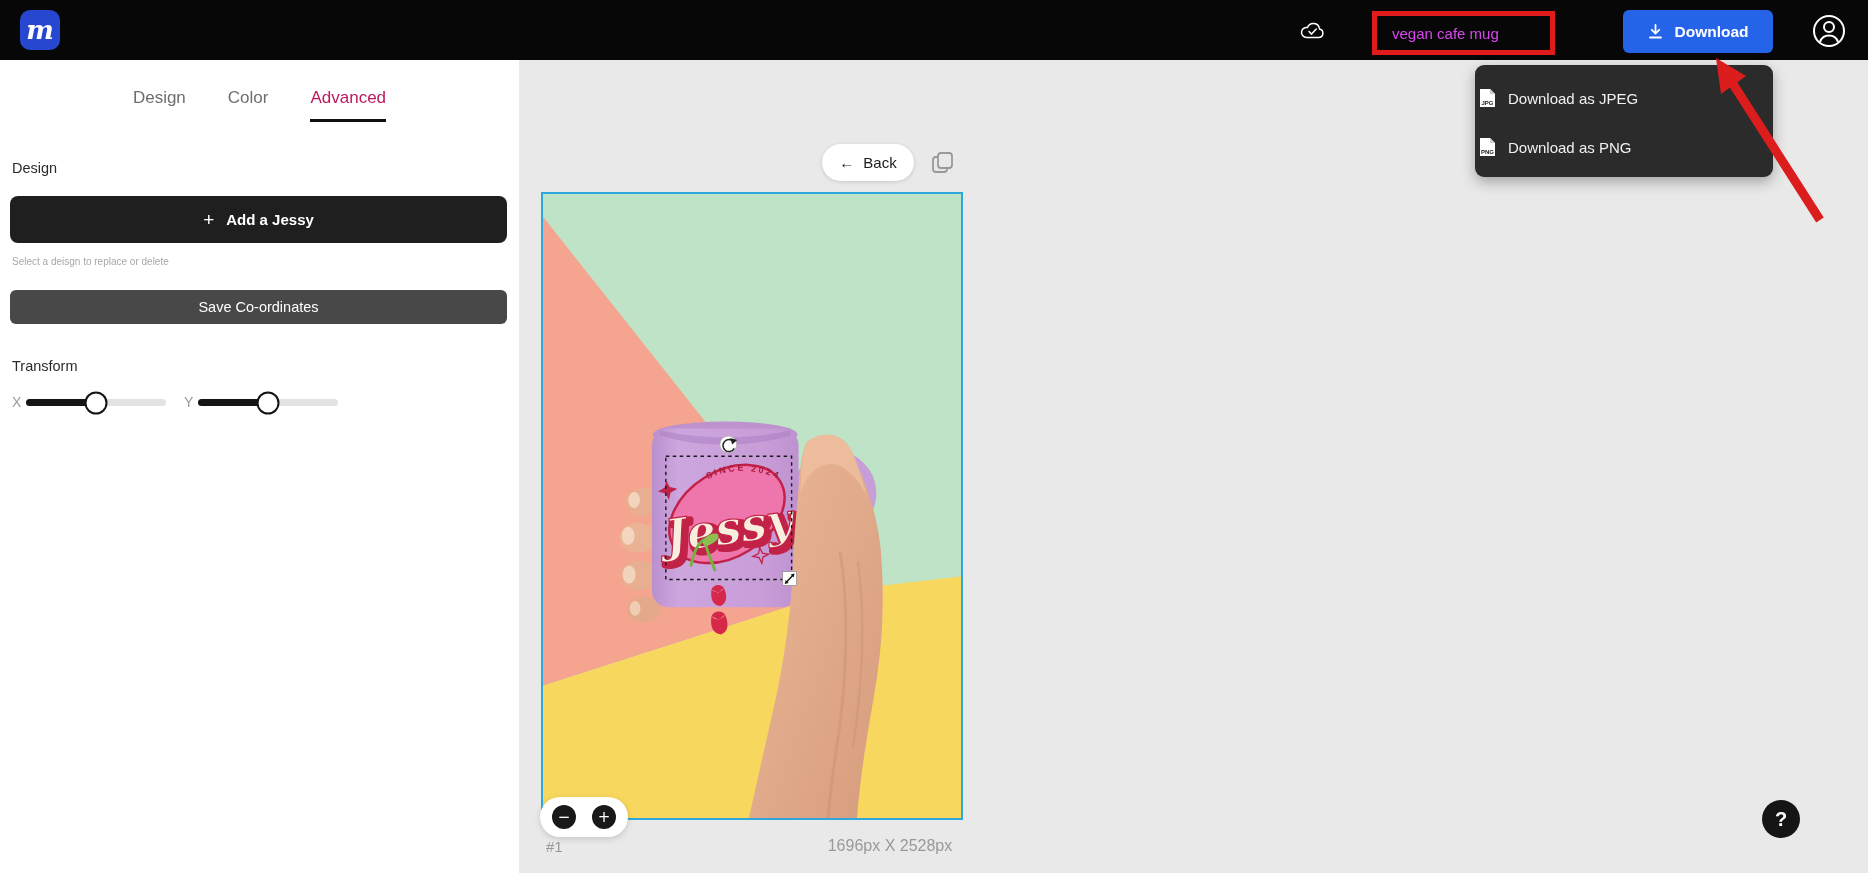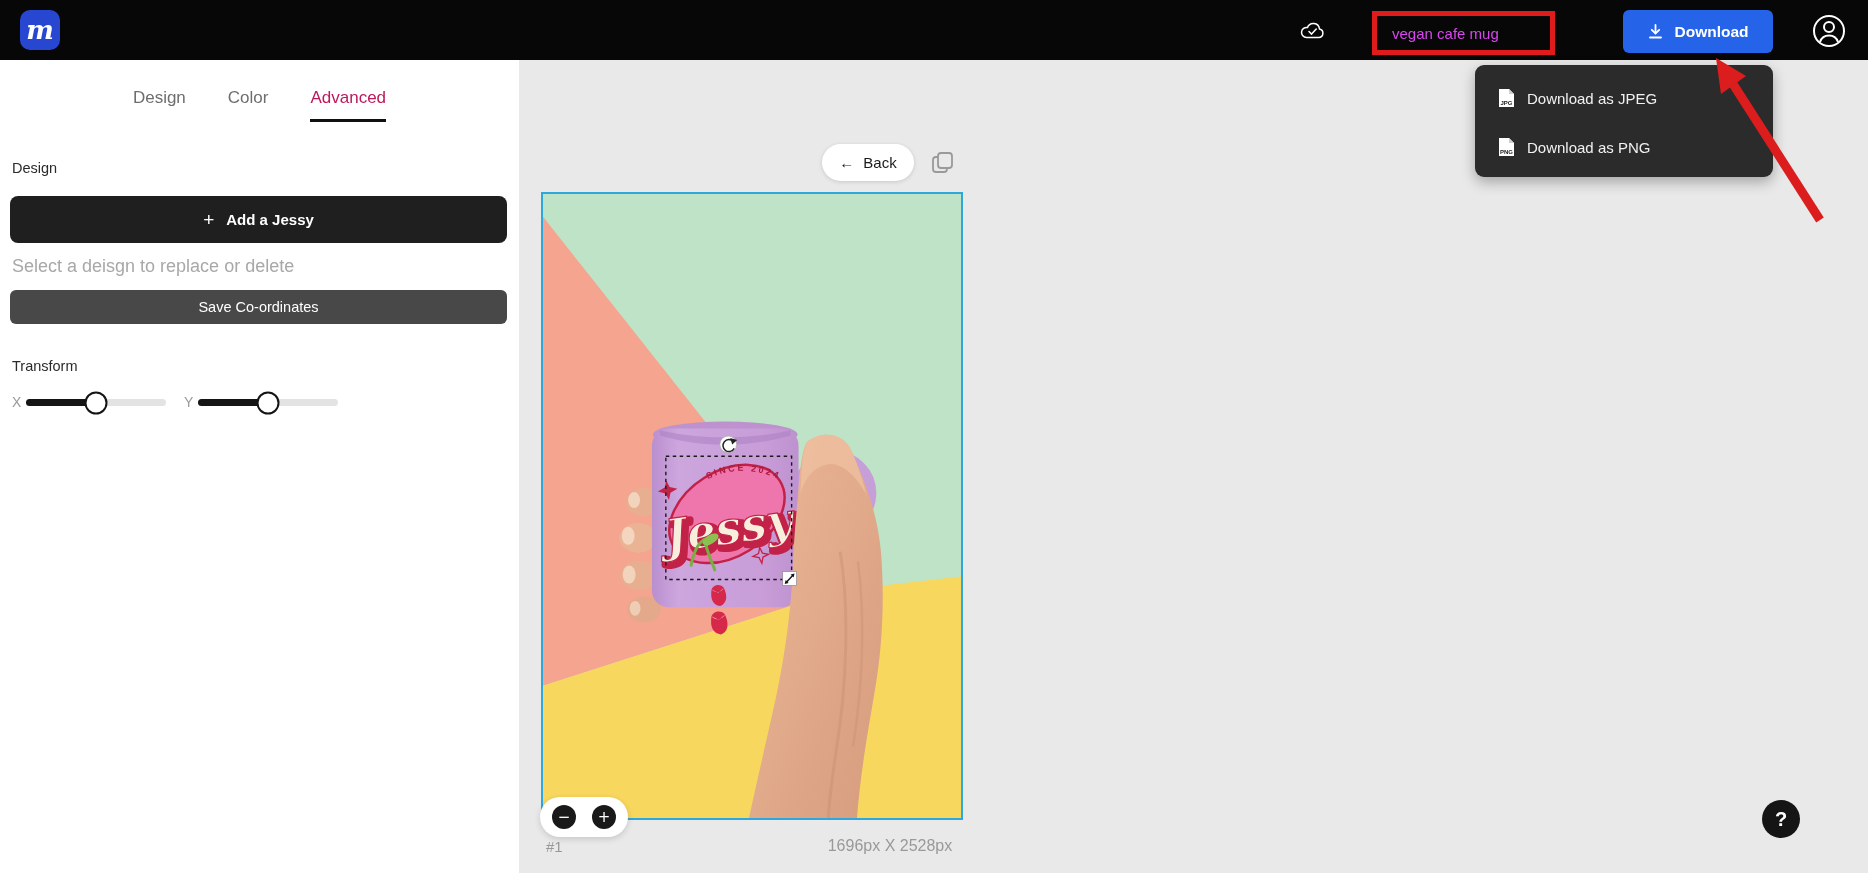--- a/index.html
+++ b/index.html
@@ -21,39 +21,39 @@
   .download-btn { position:absolute; left:1623px; top:10px; width:150px; height:43px; border:none;
                   border-radius:6px; background:#2563e8; color:#ffffff; font-size:15.5px; font-weight:bold;
                   display:flex; align-items:center; justify-content:center; gap:10px; cursor:pointer;
                   font-family:"Liberation Sans", sans-serif; }
   .avatar { position:absolute; left:1812px; top:14px; width:34px; height:34px; cursor:pointer; }
 
   
   .dropdown { position:absolute; left:1475px; top:65px; width:298px; height:112px; background:#2b2b2b;
               border-radius:9px; box-shadow:0 5px 14px rgba(0,0,0,.3); z-index:30; }
   .dropdown .item { position:absolute; left:0; width:100%; height:50px; display:flex; align-items:center;
-                    padding-left:23px; gap:12px; color:#f1f1f1; font-size:15px; cursor:pointer; }
+                    padding-left:4px; gap:12px; color:#f1f1f1; font-size:15px; cursor:pointer; }
   .file-ic { width:17px; height:20px; flex:0 0 auto; }
 
   
   .arrow-annot { position:absolute; left:1688px; top:48px; width:150px; height:185px; z-index:40; pointer-events:none; }
 
   
   .sidebar { position:absolute; left:0; top:60px; width:519px; height:813px; background:#fff; }
   .tabs { position:absolute; left:0; top:28px; width:100%; display:flex; justify-content:center; gap:42px; }
   .tab { font-size:17px; color:#6e6e6e; padding-bottom:11px; cursor:pointer; }
   .tab.active { color:#be185d; border-bottom:3px solid #101010; }
   .section-label { position:absolute; left:12px; font-size:14.5px; color:#2b2b2b; }
   .lbl-design { top:100px; }
   .add-btn { position:absolute; left:10px; top:136px; width:497px; height:47px; background:#1f1f1f; color:#fff;
              border:none; border-radius:8px; font-size:15px; font-weight:bold; cursor:pointer;
              display:flex; align-items:center; justify-content:center; gap:12px;
              font-family:"Liberation Sans", sans-serif; }
   .add-btn .plus { font-size:19px; font-weight:normal; }
-  .helper { position:absolute; left:12px; top:196px; font-size:18px; color:#a8a8a8; }
+  .helper { position:absolute; left:12px; top:196px; font-size:10px; color:#a8a8a8; }
   .save-btn { position:absolute; left:10px; top:230px; width:497px; height:34px; background:#484848; color:#fff;
               border:none; border-radius:6px; font-size:14.5px; cursor:pointer;
               font-family:"Liberation Sans", sans-serif; }
   .lbl-transform { top:298px; }
   .sliders { position:absolute; left:0; top:330px; width:100%; height:30px; }
   .slider-label { position:absolute; top:4px; font-size:14px; color:#9a9a9a; }
   .track { position:absolute; top:9px; width:140px; height:7px; background:#e3e3e3; border-radius:4px; cursor:pointer; }
   .fill { position:absolute; left:0; top:0; height:7px; background:#151515; border-radius:4px; }
   .thumb { position:absolute; top:50%; width:23px; height:23px; border-radius:50%; background:#fff;
            border:2px solid #141414; transform:translate(-50%,-50%); cursor:grab; }

